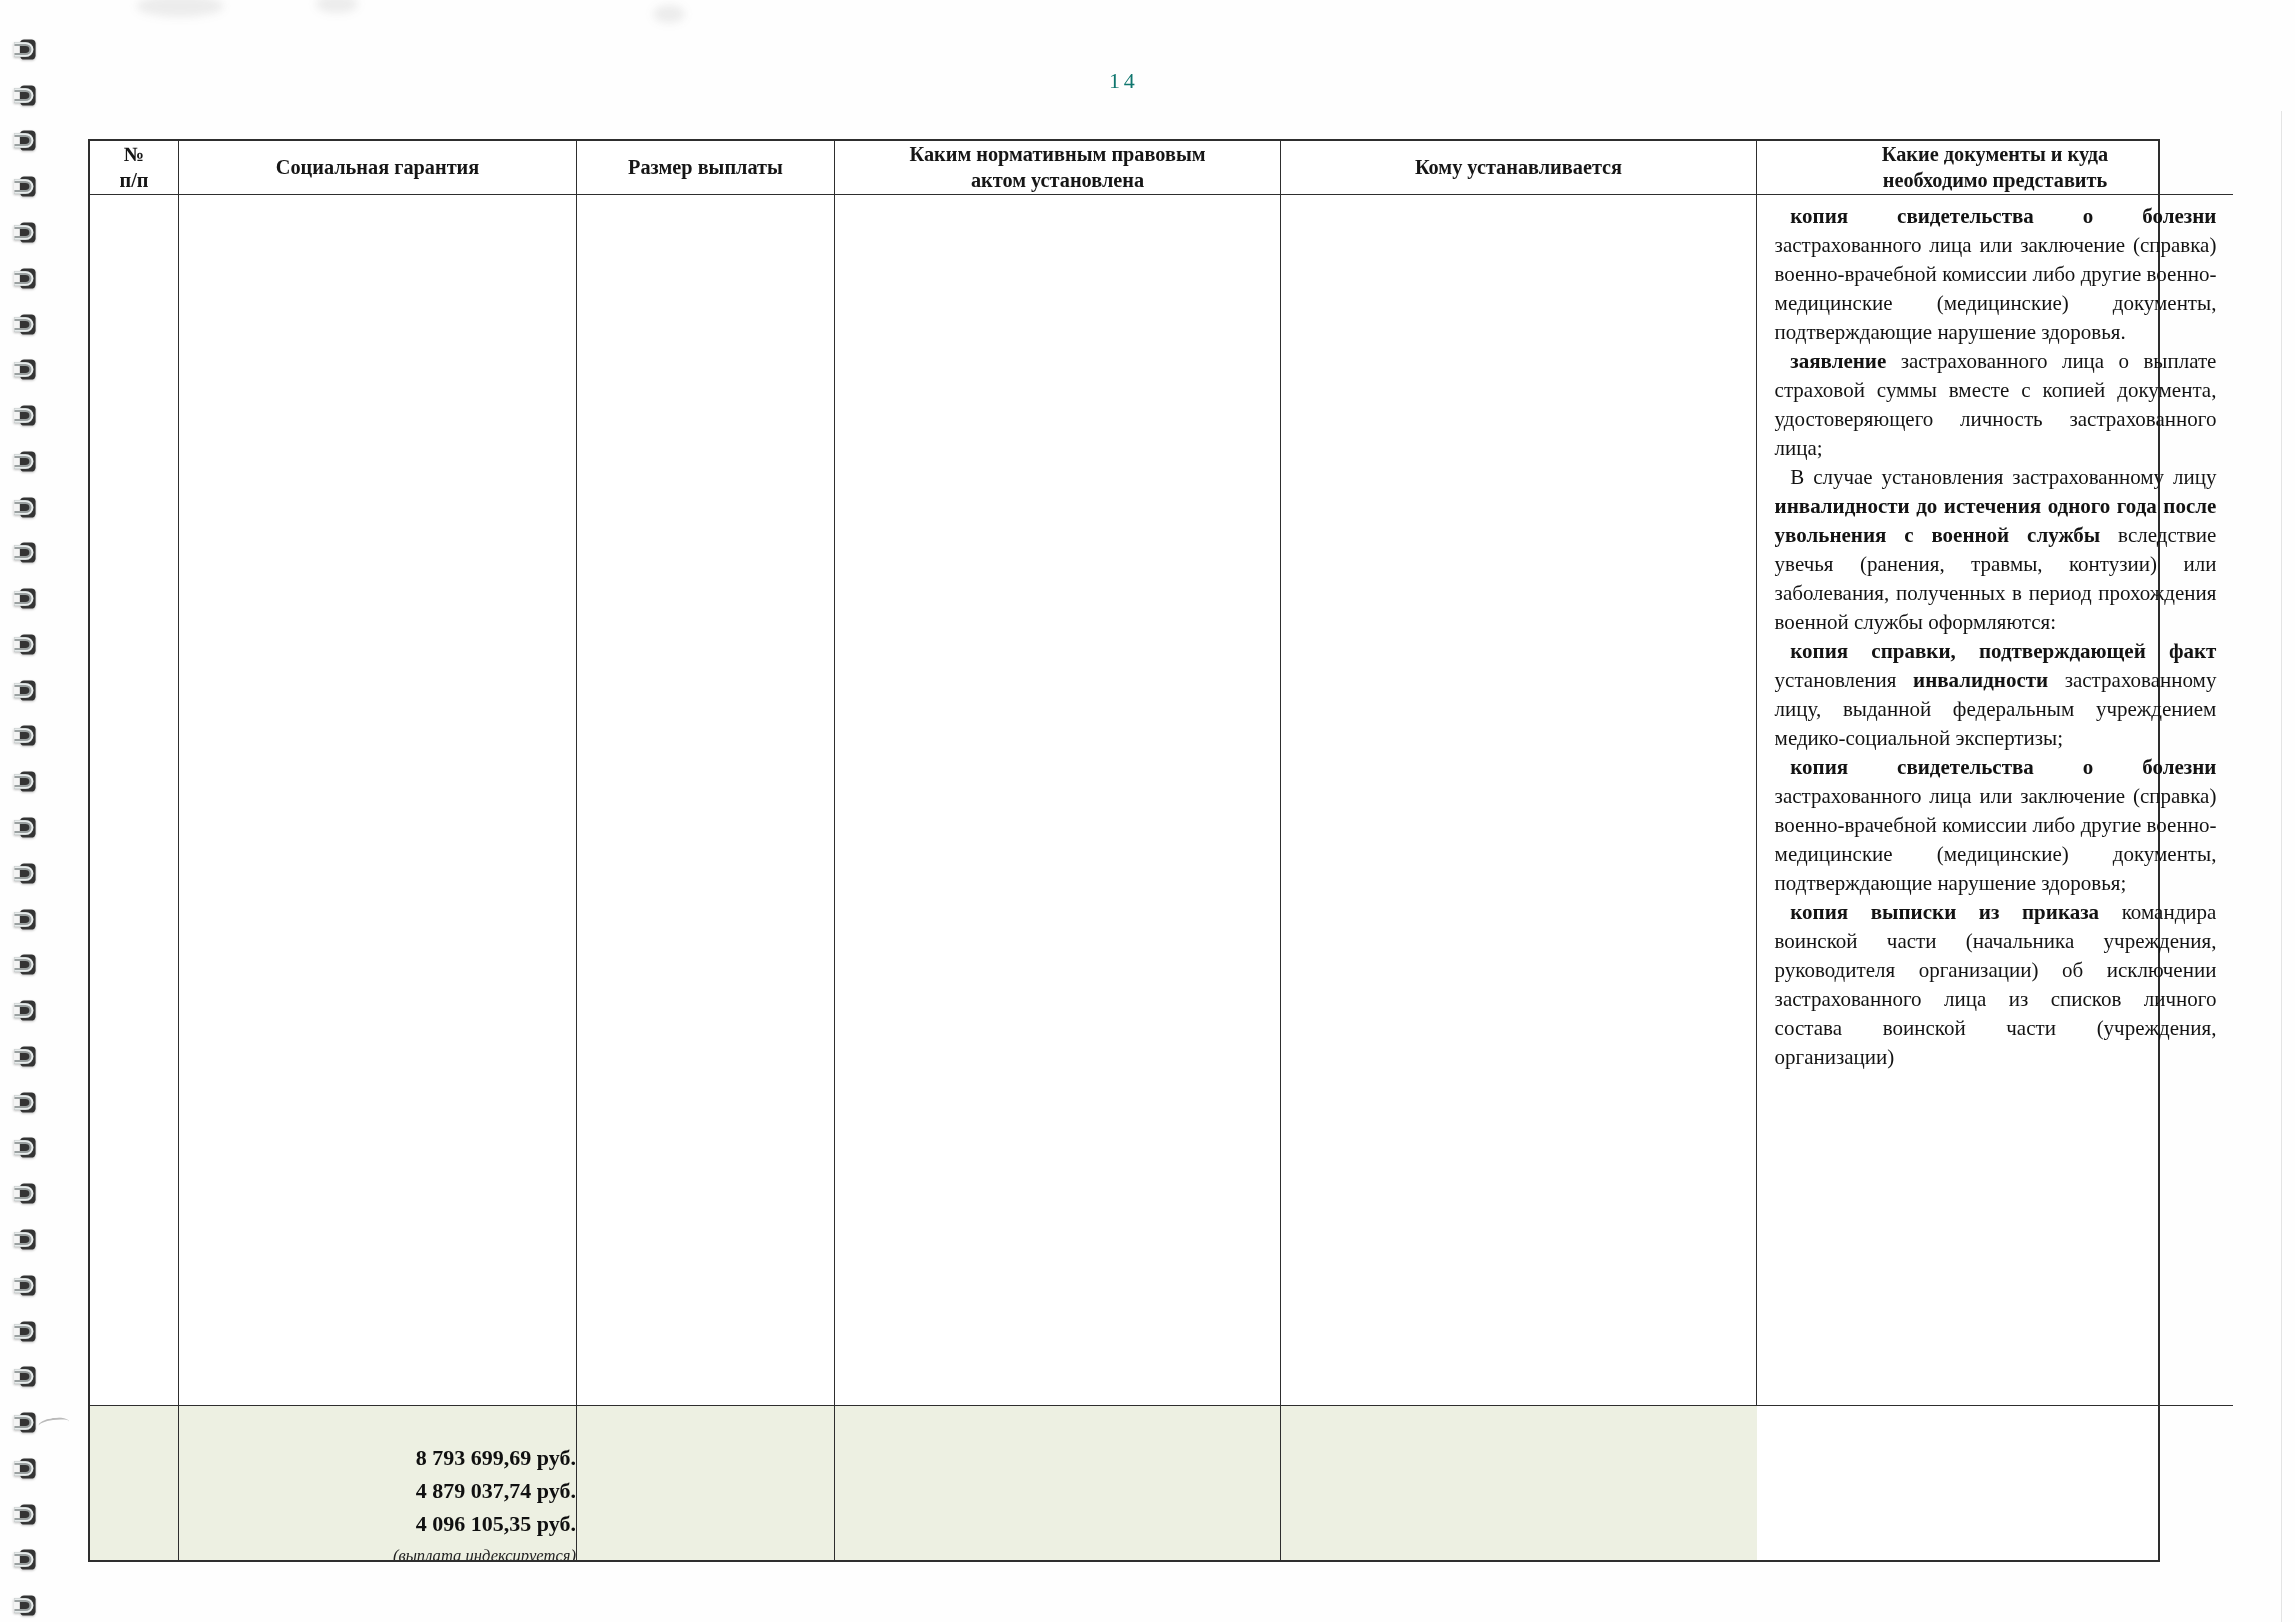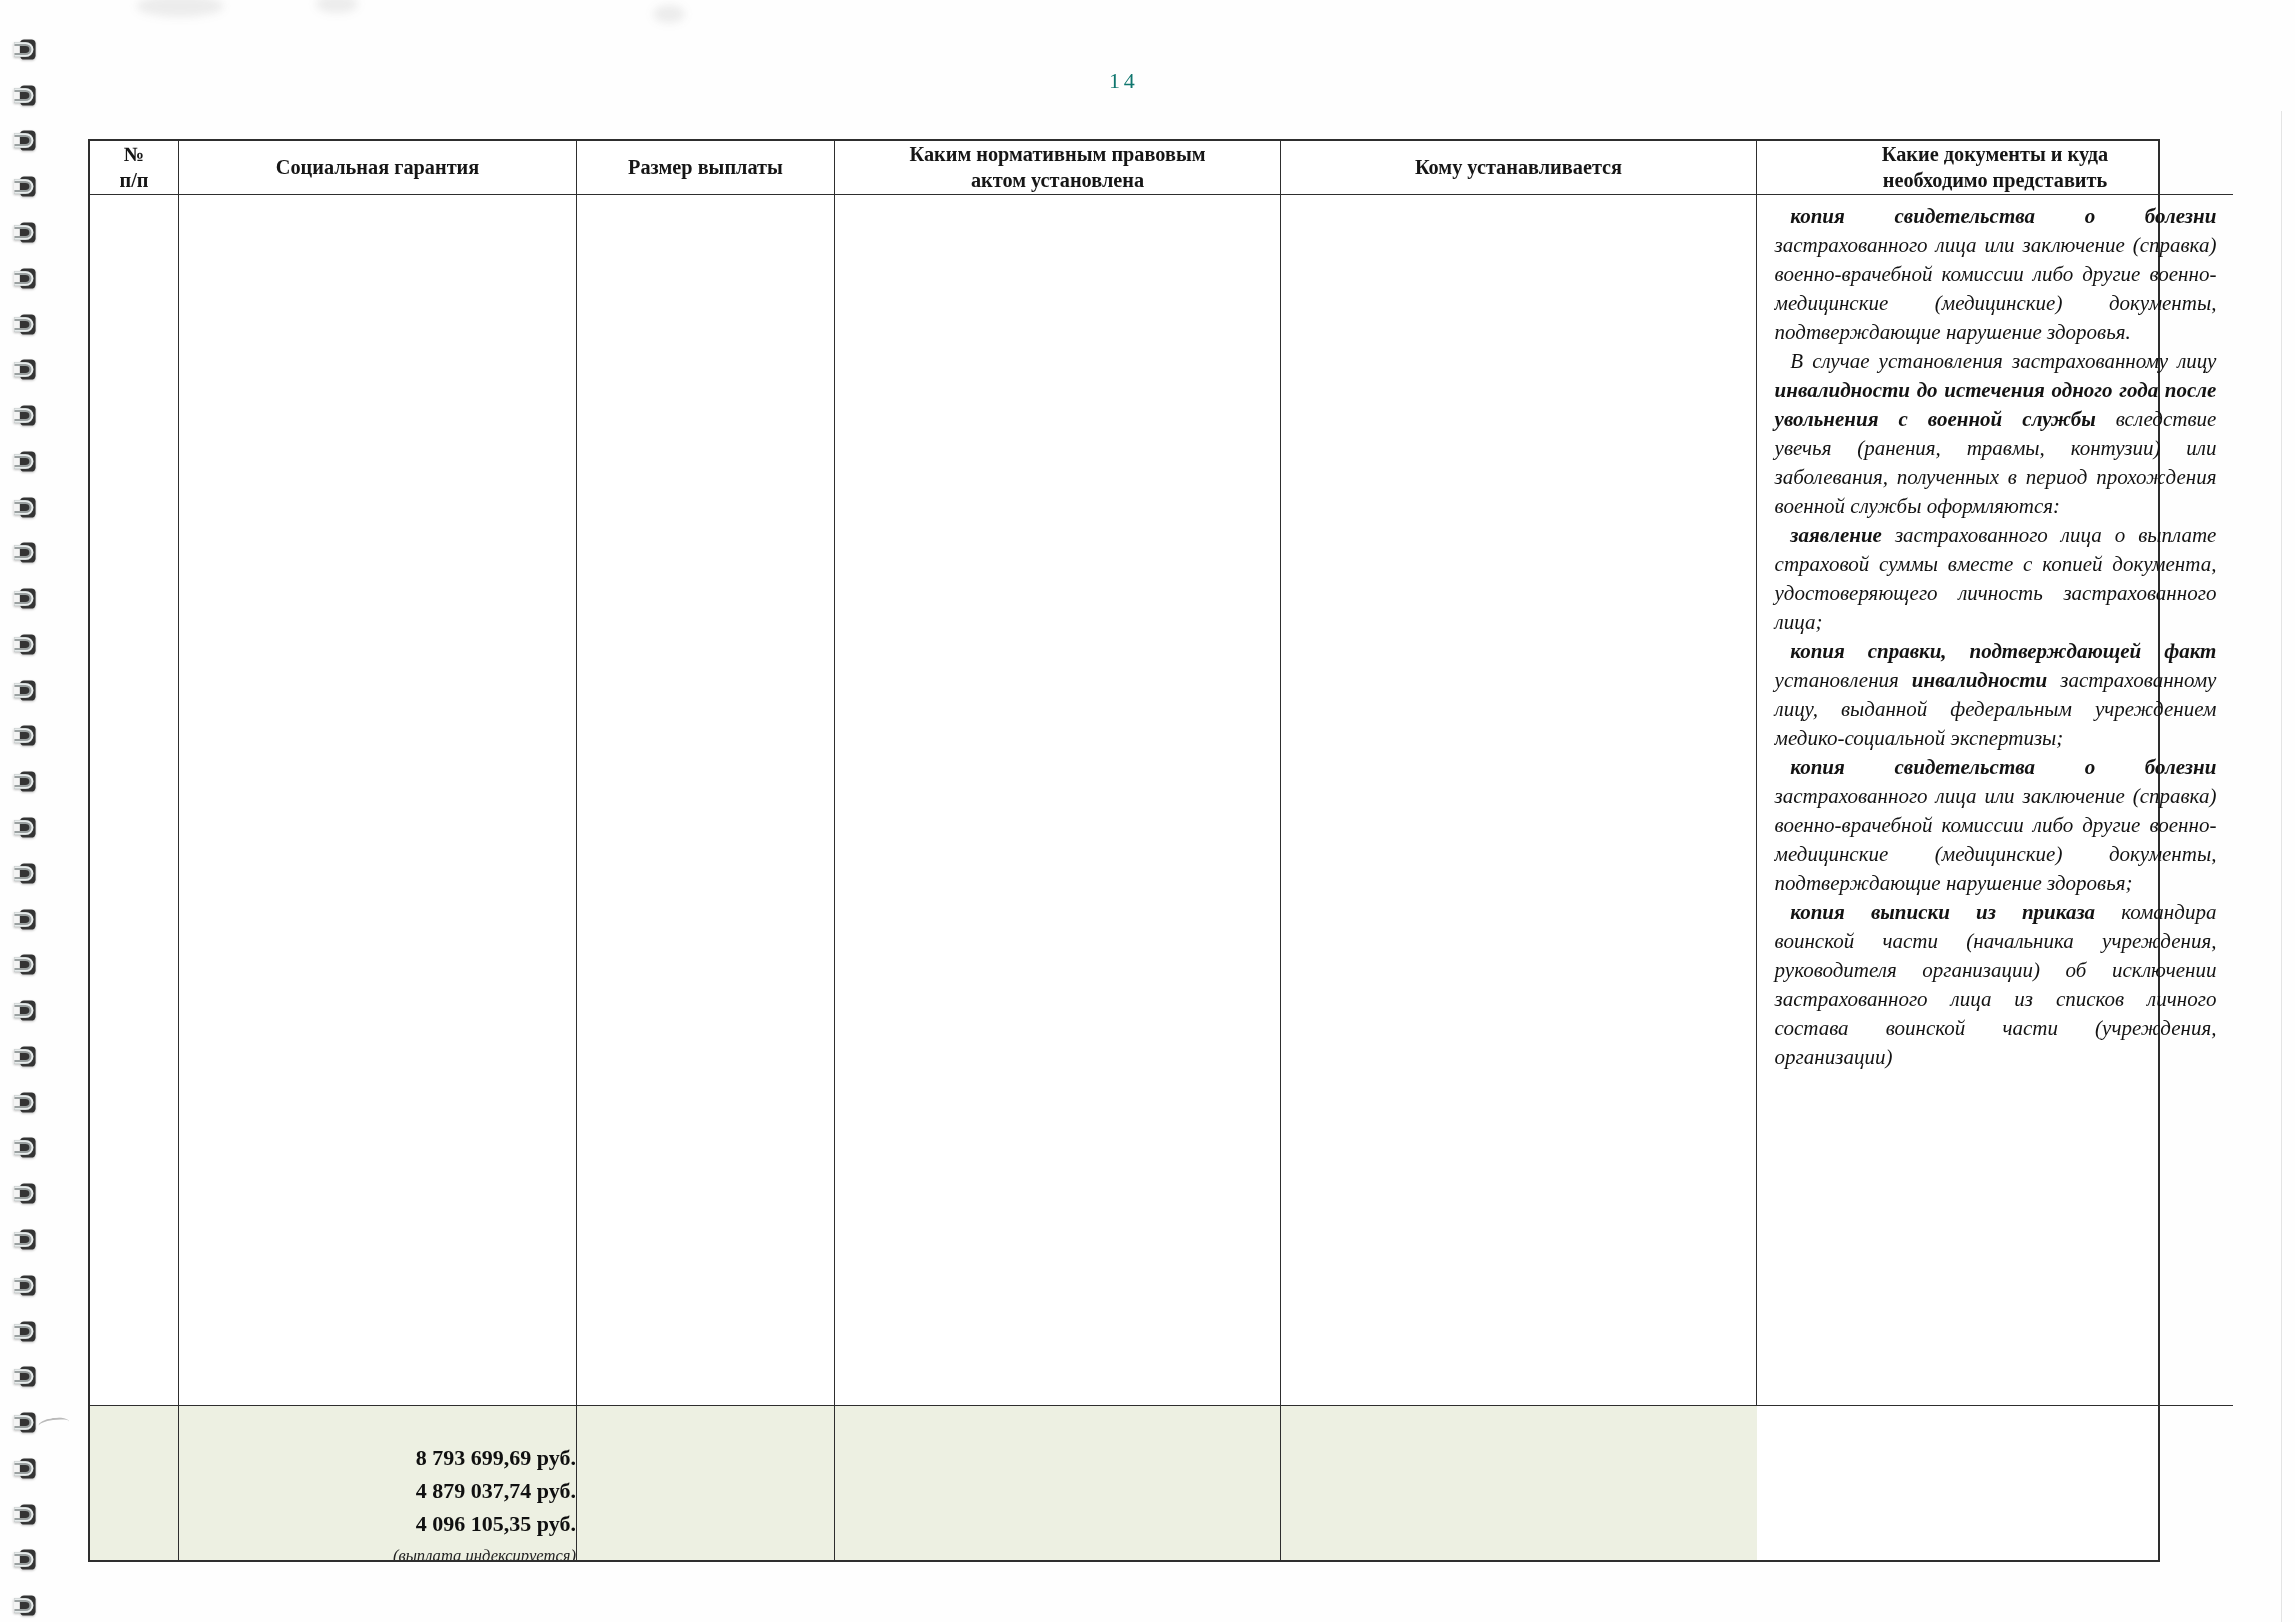--- a/index.html
+++ b/index.html
@@ -58,21 +58,21 @@
   .hdr.c6 .inner{max-width:277px;}
 
   
   .docs{
     padding:7.4px 16.6px 0 17.6px;
     font-size:21px;line-height:29px;
     text-align:justify;
     color:#131313;
   }
   .docs p{margin:0;}
-  .docs p.ind{text-indent:15.7px;font-style:italic;}
+  .docs p.ind{text-indent:15.7px;}
   .docs b{font-weight:700;}
 
   
   .itogo-cell{padding:8.3px 0 0 18.5px;}
   .itogo-title{
     display:inline-block;
     color:#c71f2d;font-weight:bold;font-size:24px;
     padding-bottom:2.3px;border-bottom:4.2px solid #c71f2d;
     letter-spacing:0.5px;
   }
@@ -343,22 +343,22 @@
       <span class="inner">Какие документы и куда необходимо представить</span>
     </div>
 
     <div class="cell body c1"></div>
     <div class="cell body c2"></div>
     <div class="cell body c3"></div>
     <div class="cell body c4"></div>
     <div class="cell body c5"></div>
     <div class="cell body c6 docs">
         <p class="ind"><b>копия свидетельства о болезни</b><span> застрахованного лица или заключение (справка) военно-врачебной комиссии либо другие военно-медицинские (медицинские) документы, подтверждающие нарушение здоровья.</span></p>
+        <p class="ind"><b>заявление</b><span> застрахованного лица о выплате страховой суммы вместе с копией документа, удостоверяющего личность застрахованного лица;</span></p>
         <p class="ind"><span>В случае установления застрахованному лицу </span><b>инвалидности до истечения одного года после увольнения с военной службы</b><span> вследствие увечья (ранения, травмы, контузии) или заболевания, полученных в период прохождения военной службы оформляются:</span></p>
-        <p class="ind"><b>заявление</b><span> застрахованного лица о выплате страховой суммы вместе с копией документа, удостоверяющего личность застрахованного лица;</span></p>
         <p class="ind"><b>копия справки, подтверждающей факт</b><span> установления </span><b>инвалидности</b><span> застрахованному лицу, выданной федеральным учреждением медико-социальной экспертизы;</span></p>
         <p class="ind"><b>копия свидетельства о болезни</b><span> застрахованного лица или заключение (справка) военно-врачебной комиссии либо другие военно-медицинские (медицинские) документы, подтверждающие нарушение здоровья;</span></p>
         <p class="ind"><b>копия выписки из приказа</b><span> командира воинской части (начальника учреждения, руководителя организации) об исключении застрахованного лица из списков личного состава воинской части (учреждения, организации)</span></p>
       </div>
 
     <div class="cell foot c1"></div>
     <div class="cell foot c3 amounts-cell">
       <div id="amounts">
           <div class="amount">8 793 699,69 руб.</div>
           <div class="amount">4 879 037,74 руб.</div>

